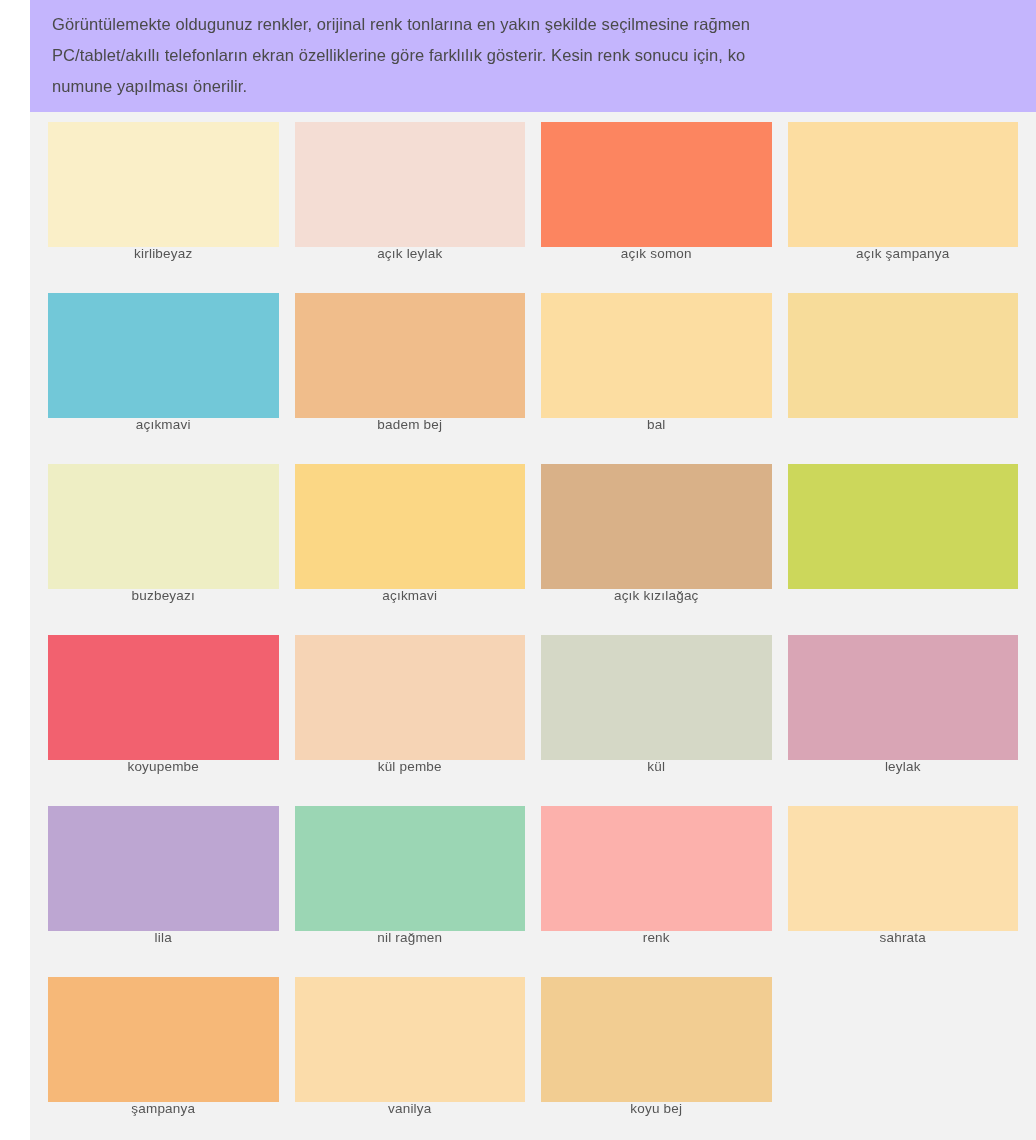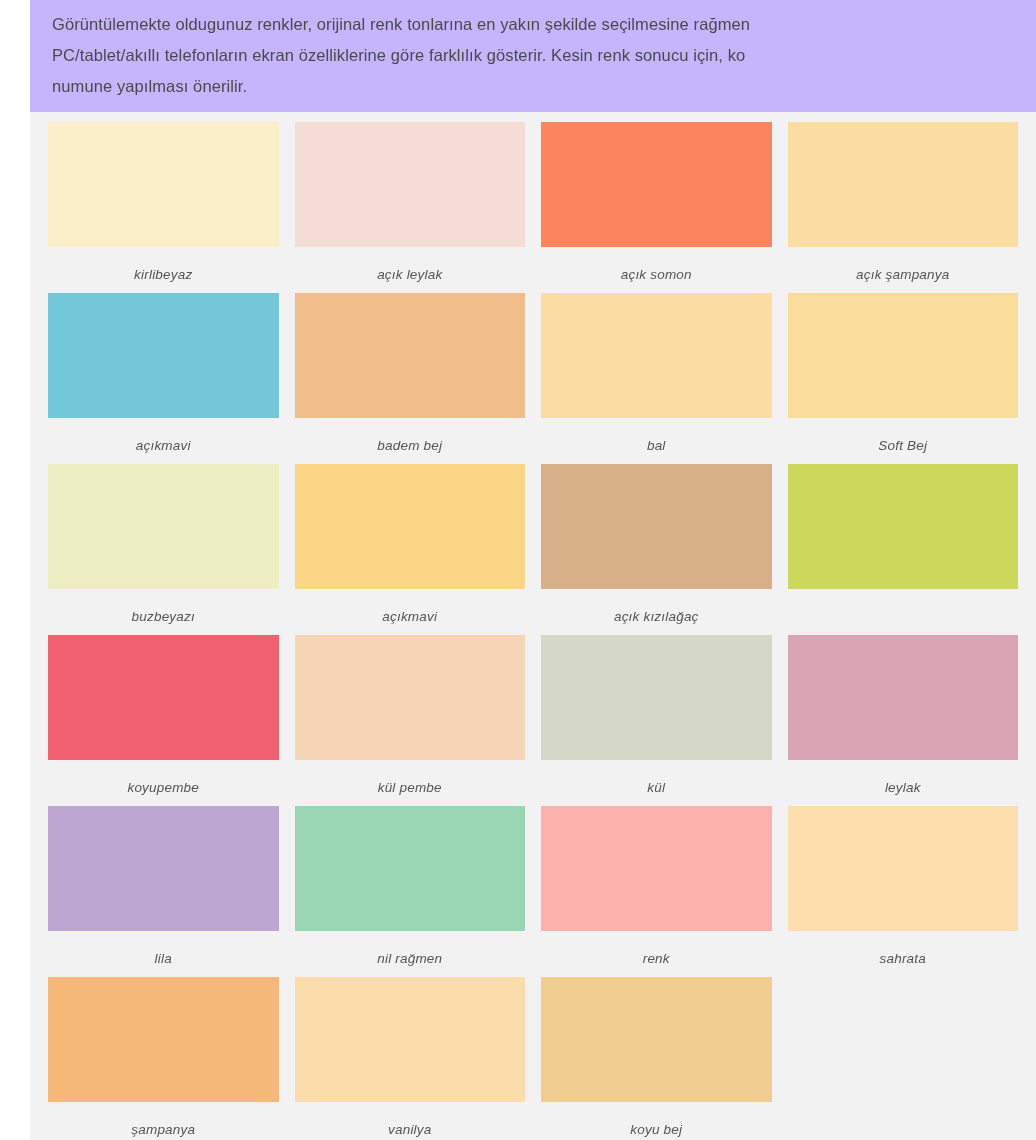--- a/index.html
+++ b/index.html
@@ -69,25 +69,23 @@
   .swatch {
     height: 125px;
     width: 100%;
     display: block;
   }
   .swatch-label {
     text-align: center;
     font-size: 13.5px;
     color: #555555;
     line-height: 14px;
-    padding-top: 21px;
     letter-spacing: 0.2px;
     white-space: nowrap;
     overflow: hidden;
-    font-style: italic;
   }
 </style>
 </head>
 <body>
 
 <div class="page">
 
   <div class="disclaimer">
     <p>Görüntülemekte oldugunuz renkler, orijinal renk tonlarına en yakın şekilde seçilmesine rağmen</p>
     <p>PC/tablet/akıllı telefonların ekran özelliklerine göre farklılık gösterir. Kesin renk sonucu için, ko</p>
@@ -119,21 +117,20 @@
         <div class="cell">
           <div class="swatch" style="background-color: rgb(240, 189, 139);"></div>
           <div class="swatch-label">badem bej</div>
         </div>
         <div class="cell">
           <div class="swatch" style="background-color: rgb(252, 221, 161);"></div>
           <div class="swatch-label">bal</div>
         </div>
         <div class="cell">
           <div class="swatch" style="background-color: rgb(247, 220, 154);"></div>
-          <div class="swatch-label">Soft Bej</div>
         </div>
         <div class="cell">
           <div class="swatch" style="background-color: rgb(238, 238, 196);"></div>
           <div class="swatch-label">buzbeyazı</div>
         </div>
         <div class="cell">
           <div class="swatch" style="background-color: rgb(251, 215, 133);"></div>
           <div class="swatch-label">açıkmavi</div>
         </div>
         <div class="cell">

